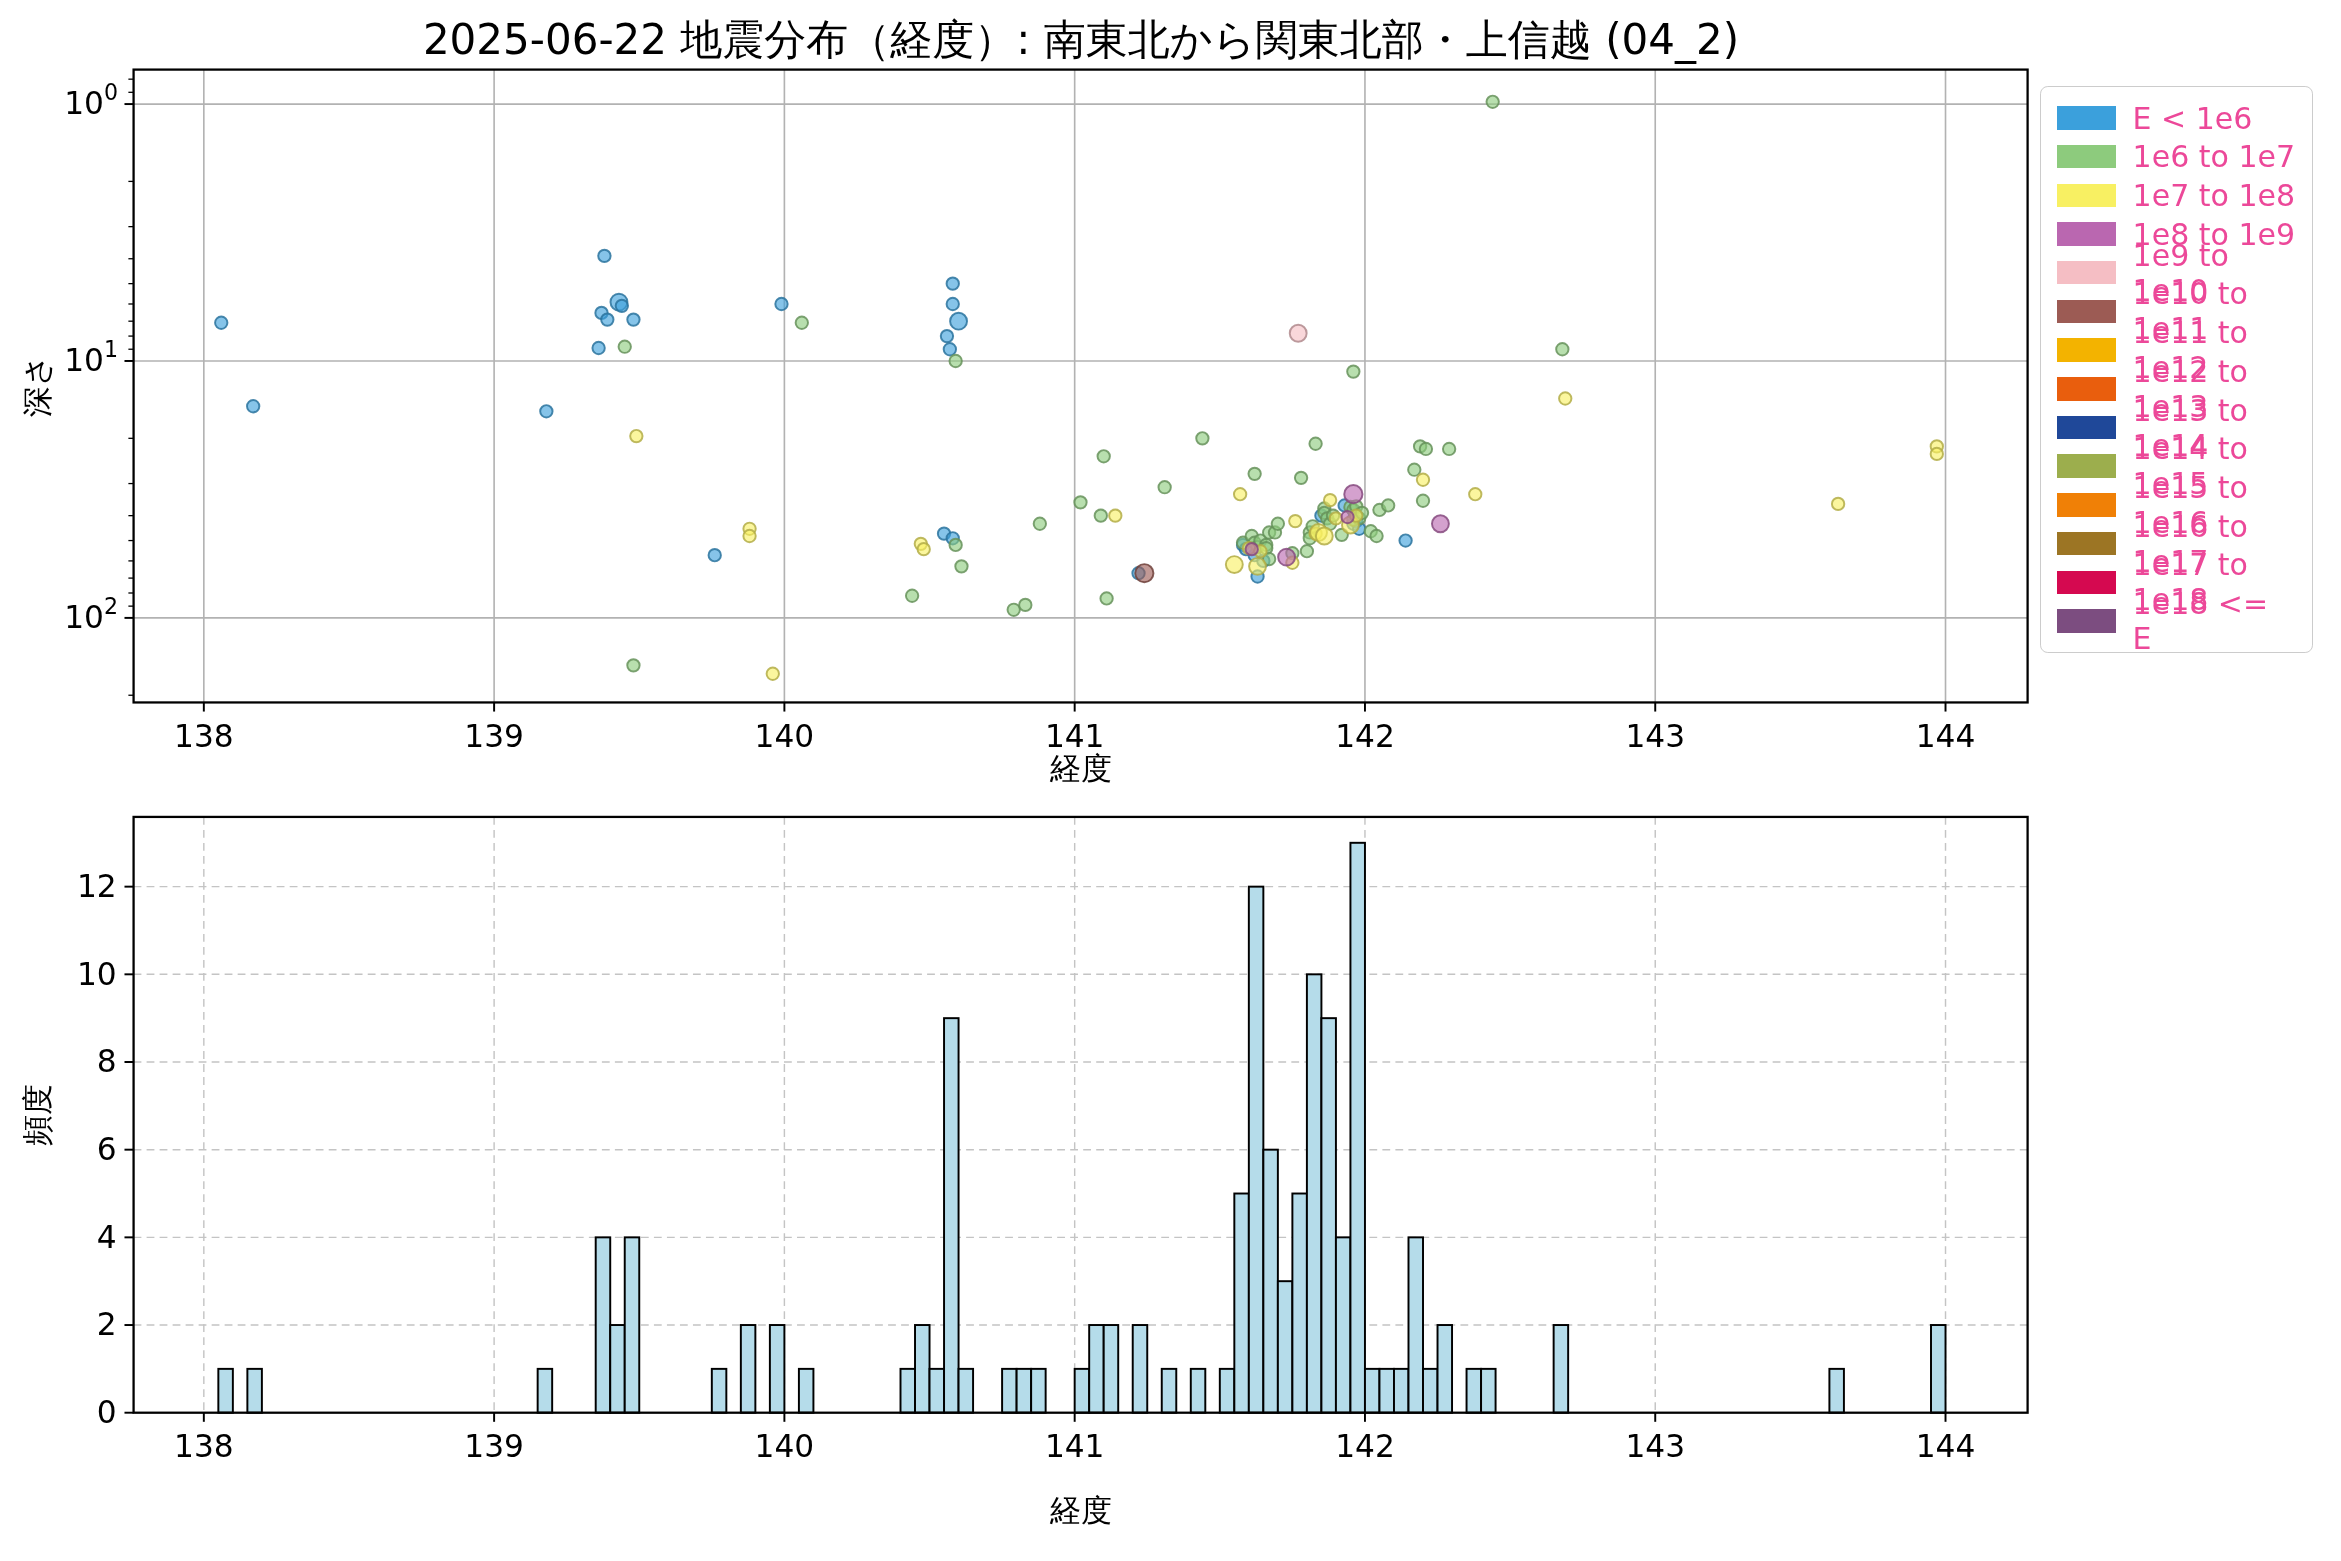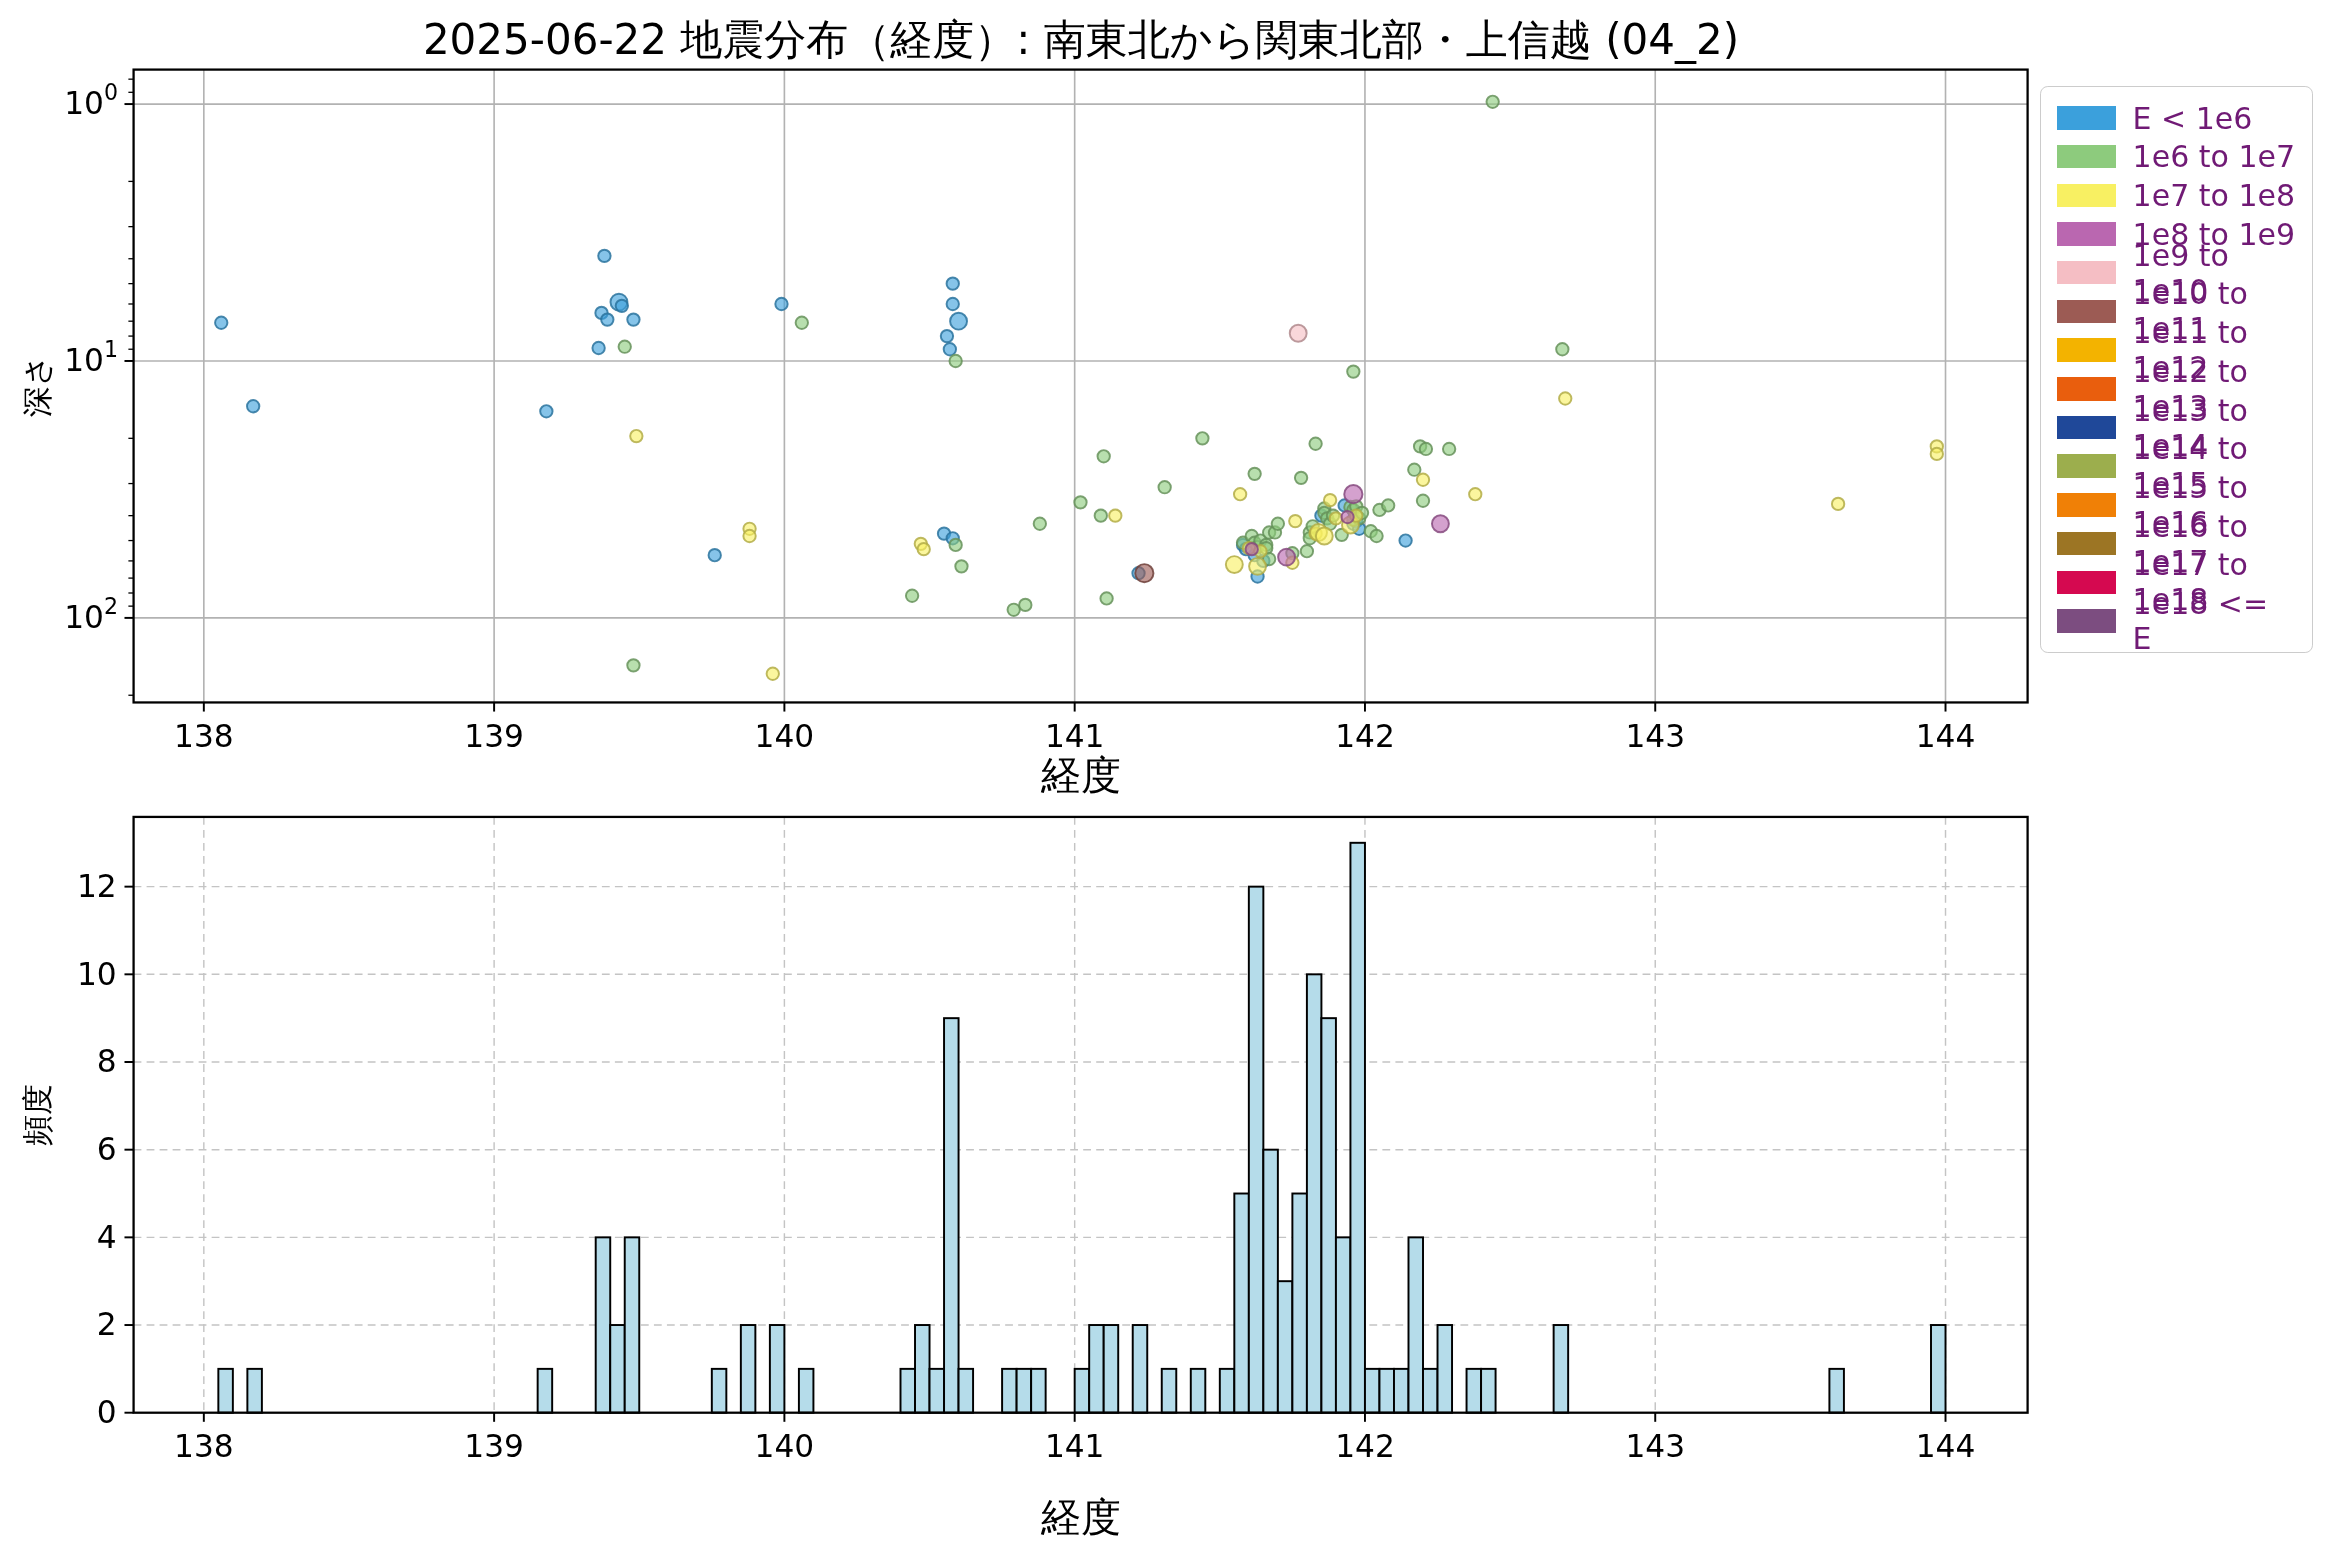--- a/index.html
+++ b/index.html
@@ -1,30 +1,30 @@
 <!DOCTYPE html>
 <html style="font-size:10.4px"><head>
 <meta charset="utf-8">
 <style>
   html,body{margin:0;padding:0;background:#ffffff;}
   body{width:2342px;height:1561px;position:relative;font-family:"DejaVu Sans","Liberation Sans",sans-serif;}
   #figure{position:absolute;left:0;top:0;width:2342px;height:1561px;}
   svg{position:absolute;left:0;top:0;}
   .fig-text{position:absolute;color:#000;white-space:nowrap;}
   #title{font-size:42px;transform:translateX(-50%);}
-  .xlabel{font-size:40px;transform:translateX(-50%);}
+  .xlabel{font-size:31px;transform:translateX(-50%);}
   .ylabel{font-size:31px;transform:translate(-50%,-50%) rotate(-90deg);}
   #legend{
     position:absolute;left:2040px;top:86px;width:273px;height:567px;
     background:#ffffff;border:1.3px solid #cccccc;border-radius:7.8px;
     box-sizing:border-box;padding:13px 15.6px;display:flex;flex-direction:column;justify-content:space-between;
   }
   .legend-item{display:flex;align-items:center;gap:17px;height:36px;}
   .legend-swatch{width:59px;height:23.4px;flex:0 0 59px;}
-  .legend-label{font-size:30px;color:#701a75;}
+  .legend-label{font-size:30px;color:#ec4899;}
 </style>
 </head>
 <body>
 
 <div id="figure">
   <svg id="plot-svg" width="2342" height="1561" viewBox="0 0 3600 2400">
       <line x1="313" x2="313" y1="107" y2="1080" stroke="#b2b2b2" stroke-width="2.5"></line>
       <line x1="759.3" x2="759.3" y1="107" y2="1080" stroke="#b2b2b2" stroke-width="2.5"></line>
       <line x1="1205.6" x2="1205.6" y1="107" y2="1080" stroke="#b2b2b2" stroke-width="2.5"></line>
       <line x1="1651.9" x2="1651.9" y1="107" y2="1080" stroke="#b2b2b2" stroke-width="2.5"></line>

